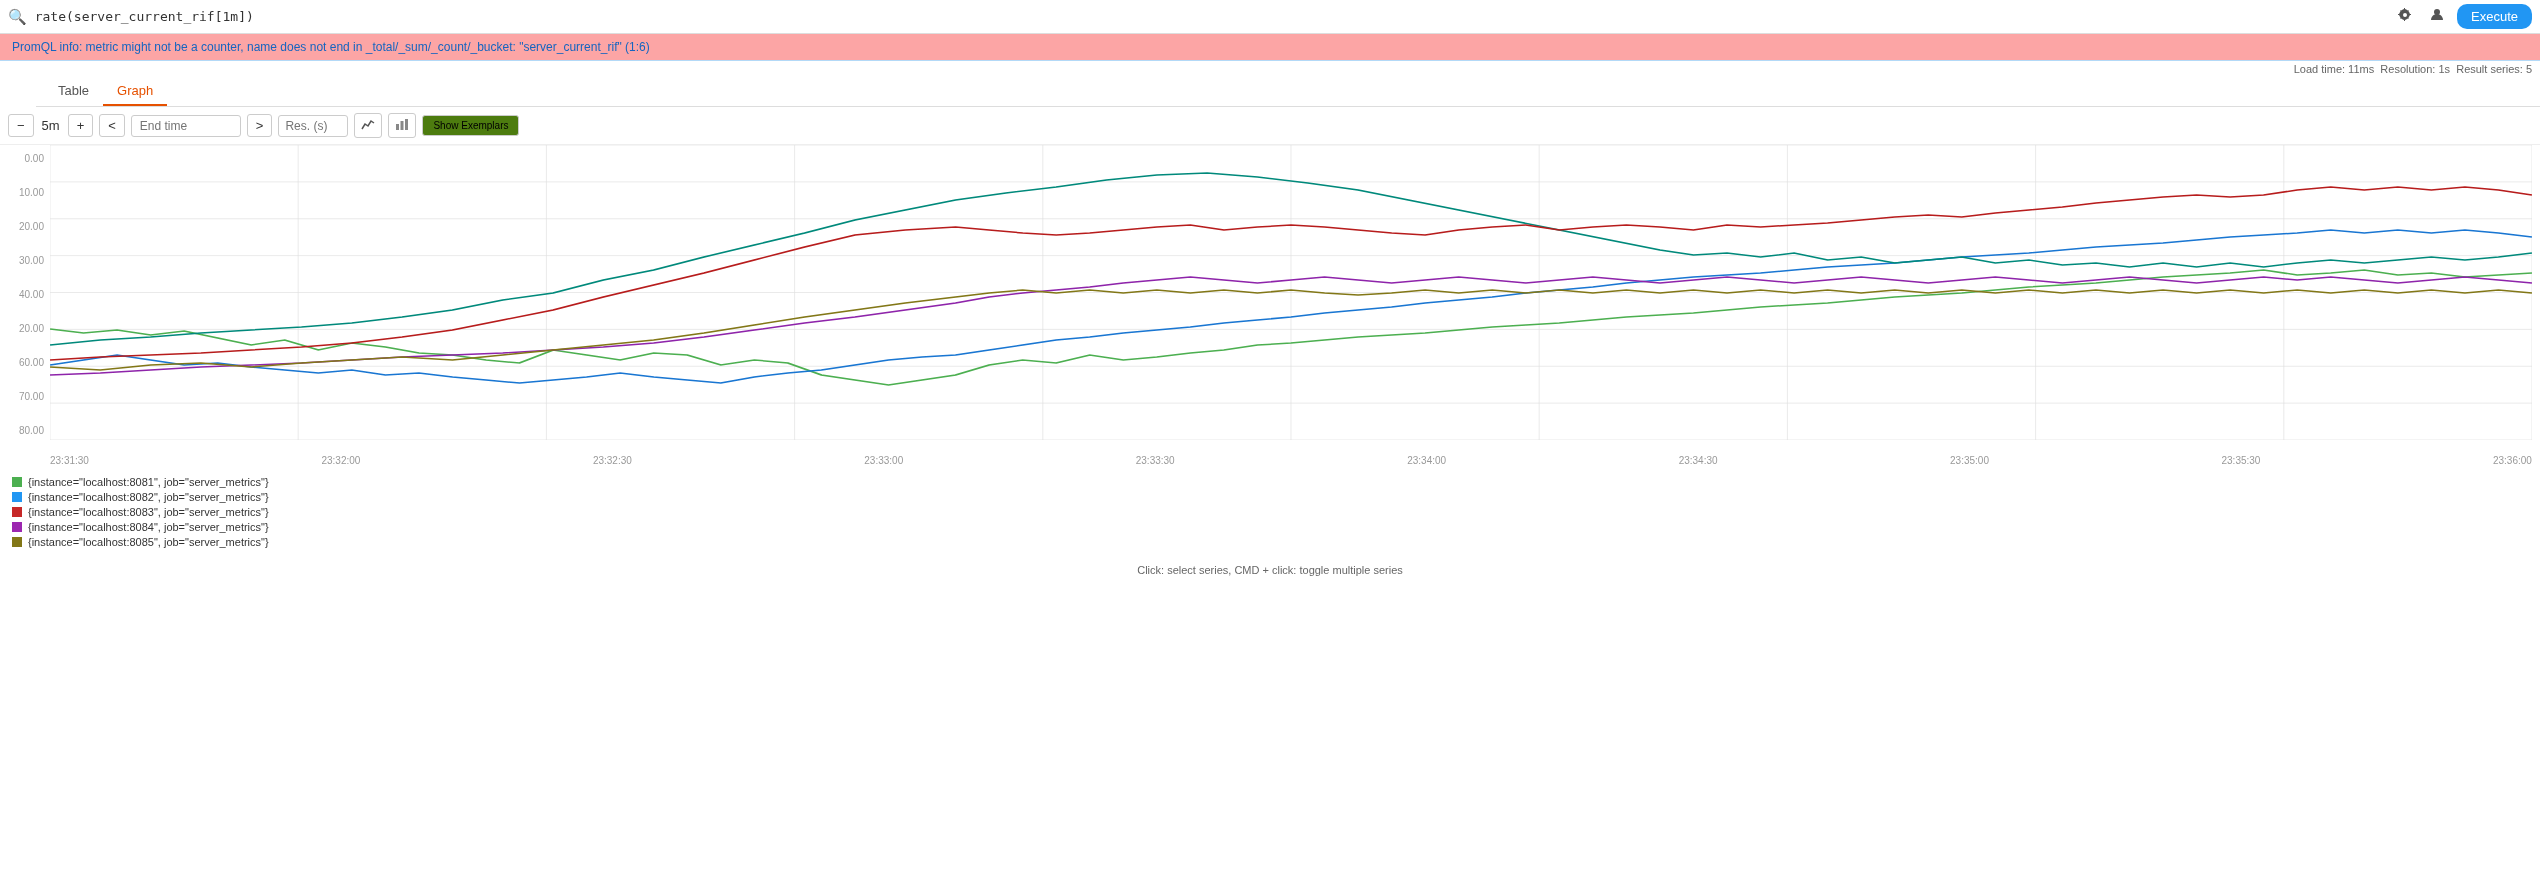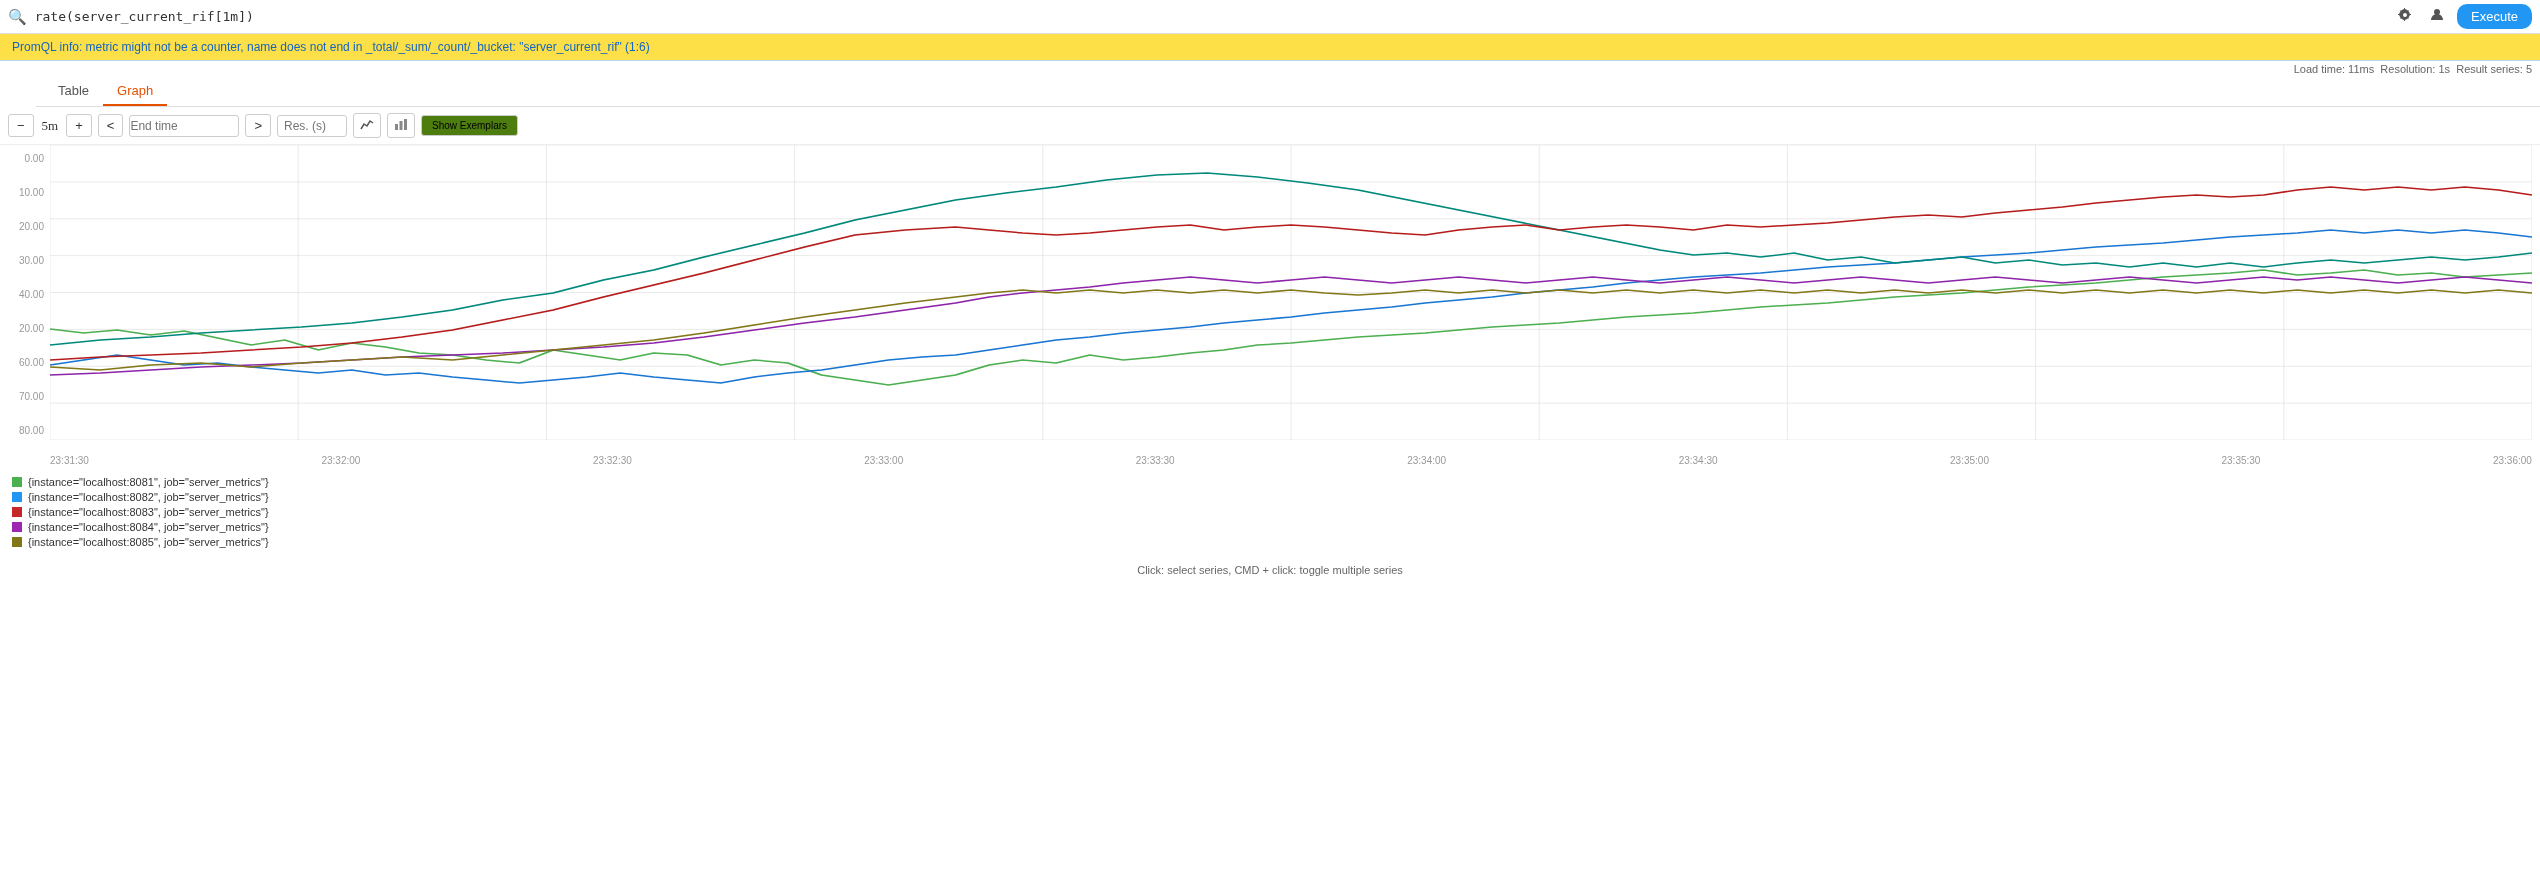--- a/index.html
+++ b/index.html
@@ -33,21 +33,21 @@
       color: #fff;
       border: none;
       border-radius: 10px;
       padding: 5px 14px;
       font-size: 13px;
       cursor: pointer;
       font-weight: 500;
     }
 
     .info-bar {
-      background: #fde047;
+      background: #fca5a5;
       padding: 6px 12px;
       font-size: 12px;
       color: #1565c0;
       border-bottom: 1px solid #b3d9f7;
     }
 
     .meta-bar {
       display: flex;
       justify-content: flex-end;
       padding: 2px 8px;
@@ -87,21 +87,21 @@
       border: 1px solid #ccc;
       border-radius: 3px;
       padding: 3px 8px;
       cursor: pointer;
       font-size: 13px;
       color: #333;
     }
     .time-input {
       border: 1px solid #ccc;
       border-radius: 3px;
-      padding: 3px 0;
+      padding: 3px 8px;
       font-size: 12px;
       color: #aaa;
       width: 110px;
     }
     .res-input {
       border: 1px solid #ccc;
       border-radius: 3px;
       padding: 3px 6px;
       font-size: 12px;
       width: 70px;
@@ -211,21 +211,21 @@
   <span>Result series: 5</span>
 </div>
 
 <div class="tabs-row">
   <div class="tab">Table</div>
   <div class="tab active">Graph</div>
 </div>
 
 <div class="controls-row">
   <button class="ctrl-btn">−</button>
-  <span style="font-size:13px;padding:0 2px;font-family:Liberation Serif, serif;">5m</span>
+  <span style="font-size:13px;padding:0 2px;">5m</span>
   <button class="ctrl-btn">+</button>
   <button class="ctrl-btn">&lt;</button>
   <input type="text" class="time-input" placeholder="End time" style="">
   <button class="ctrl-btn">&gt;</button>
   <input type="text" class="res-input" placeholder="Res. (s)" style="">
   <button class="icon-toggle" title="Line chart">
     <svg width="14" height="14" viewBox="0 0 14 14" fill="none" stroke="#555" stroke-width="1.5">
         <polyline points="1,12 4,7 7,9 10,4 13,6"></polyline>
       </svg>
   </button>

